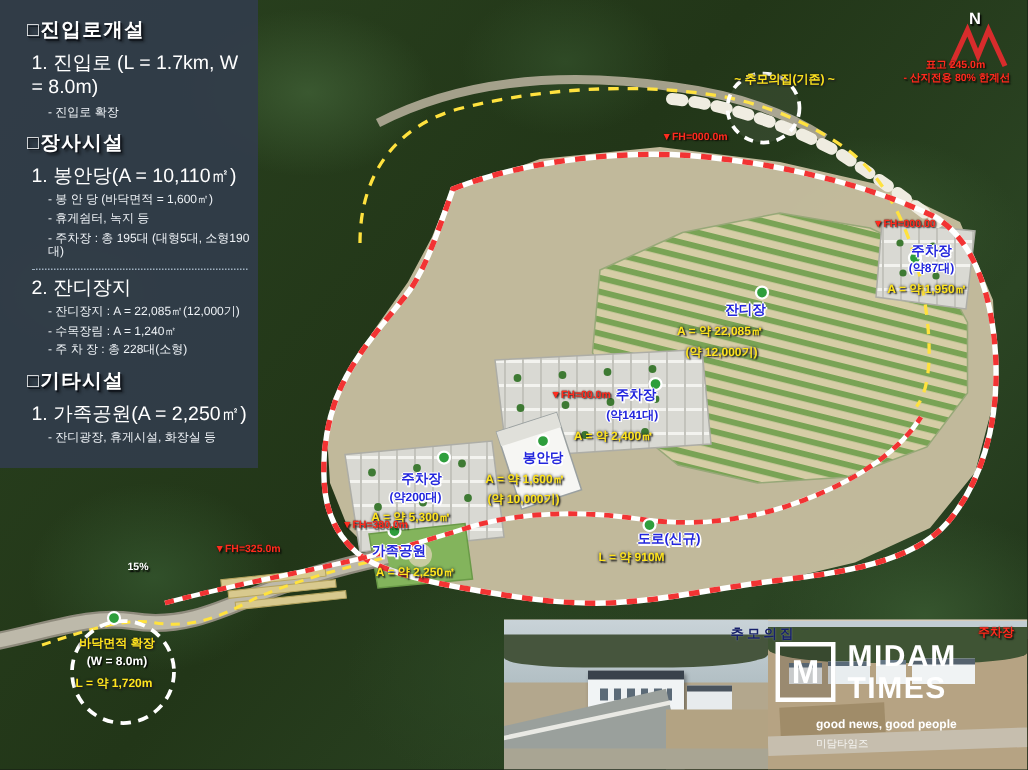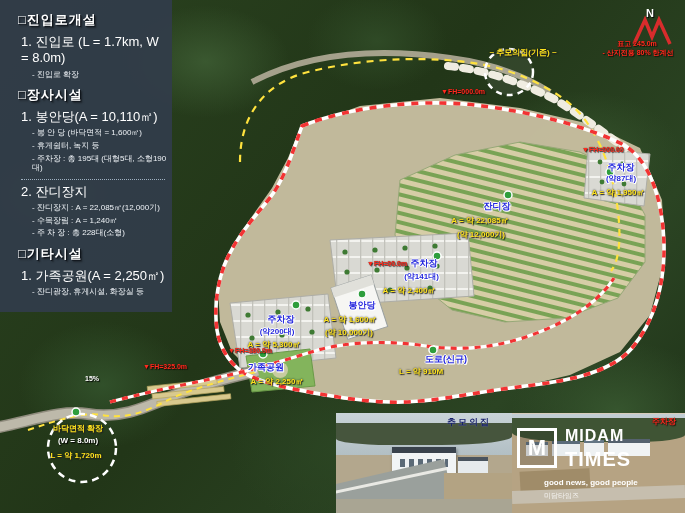--- a/index.html
+++ b/index.html
@@ -31,35 +31,35 @@
   .divider{border-top:1px dotted #9fb0c0;margin:6px 3px 4px 3px;}
 
   
   .lbl{position:absolute;z-index:5;font-weight:bold;white-space:nowrap;line-height:1;
        transform:translateX(-50%);}
   .lbl.left{transform:none;}
   .t-blue{color:#2326dd;text-shadow:-1px 0 0 #fff,1px 0 0 #fff,0 -1px 0 #fff,0 1px 0 #fff,1px 1px 0 #fff;}
   .t-yellow{color:#ffe41e;text-shadow:1px 1px 1px #222,0 0 2px #111;}
   .t-red{color:#ff2d1f;text-shadow:0 0 1px #300,1px 1px 1px rgba(0,0,0,.7);}
   .t-white{color:#fff;text-shadow:1px 1px 1px #000;}
-  .t-navy{color:#17216b;text-shadow:0 0 1px rgba(255,255,255,.4);}
+  .t-navy{color:#17216b;text-shadow:0 0 1px rgba(255,255,255,.4);margin-left:40px;}
   .s11{font-size:11px;} .s9{font-size:9px;} .s8{font-size:8px;} .s7{font-size:7px;}
 
   
   .photo{position:absolute;top:413px;height:100px;overflow:hidden;z-index:2;}
   .photo *{position:absolute;}
   #ph1{left:336px;width:176px;background:#b3a78d;}
   #ph2{left:512px;width:173px;background:#b6a383;border-top:1px solid rgba(255,255,255,.45);}
 
   
   .logo{position:absolute;left:517px;top:425px;z-index:4;color:#fff;}
   .logo-box{position:absolute;left:0;top:3px;width:34px;height:34px;border:3px solid #fff;
     display:flex;align-items:center;justify-content:center;font-size:22px;font-weight:bold;
     background:rgba(30,30,30,.18);}
-  .logo-line1{position:absolute;left:48px;top:2px;font-size:16px;font-weight:bold;letter-spacing:1px;}
+  .logo-line1{position:absolute;left:48px;top:2px;font-size:20px;font-weight:bold;letter-spacing:1px;}
   .logo-line2{position:absolute;left:48px;top:23px;font-size:20px;font-weight:bold;letter-spacing:1px;}
   .logo-tag{position:absolute;left:27px;top:53px;font-size:8px;font-weight:bold;white-space:nowrap;}
   .logo-sub{position:absolute;left:27px;top:66px;font-size:7px;color:rgba(255,255,255,.85);white-space:nowrap;}
 </style>
 </head>
 <body>
 
 <div class="stage">
 
   <svg class="maplayer" width="685" height="513" viewBox="0 0 685 513">

